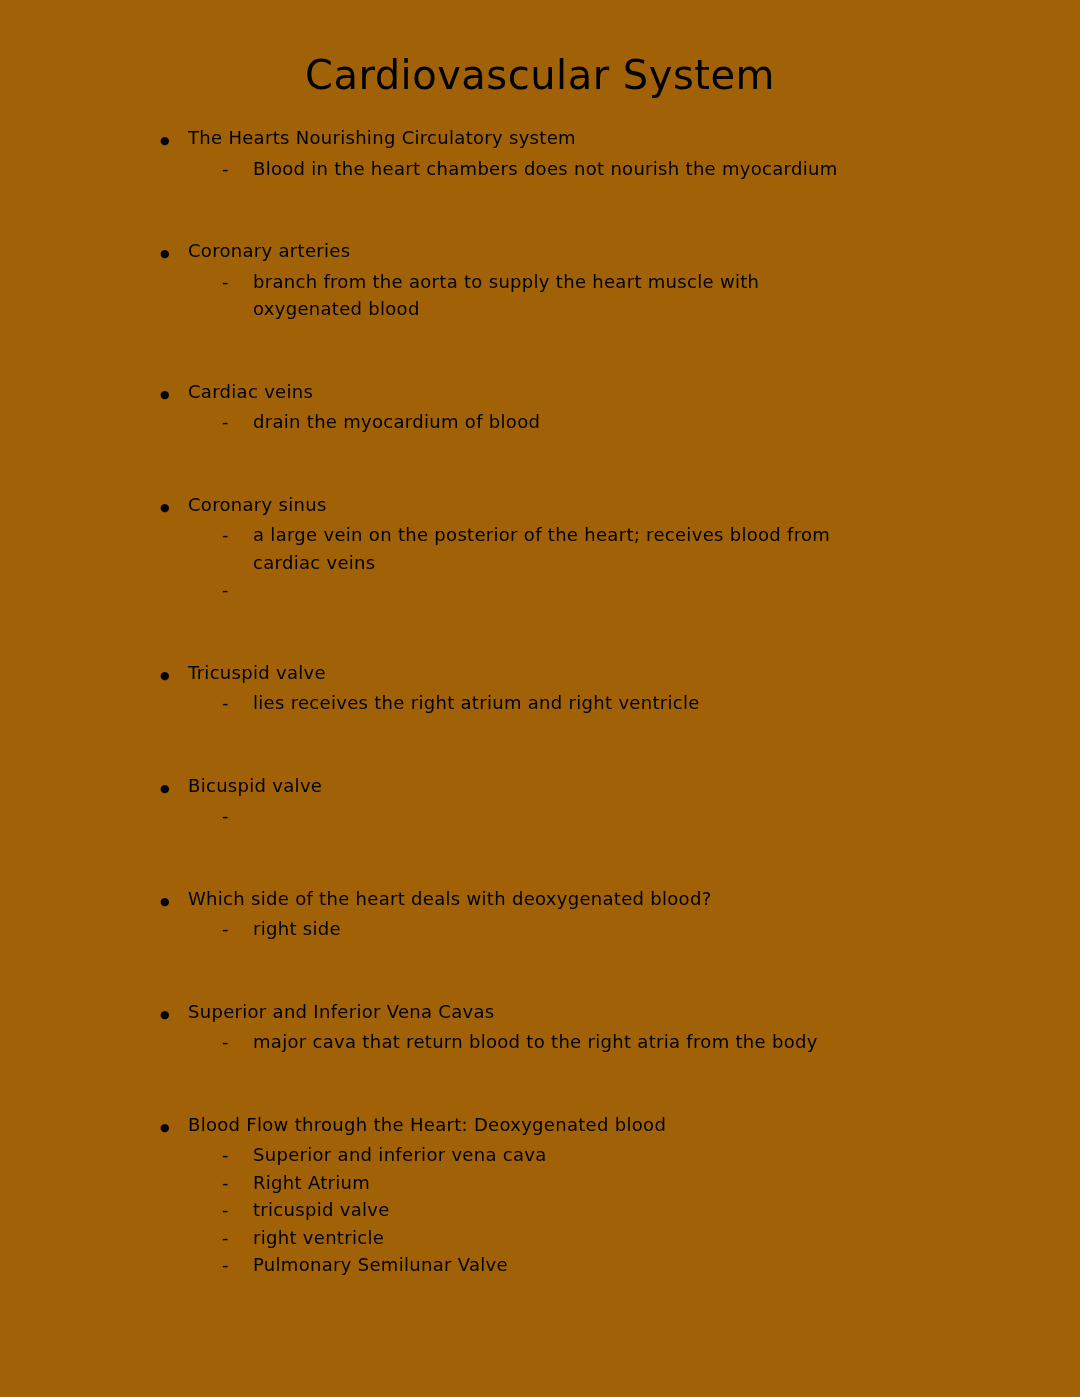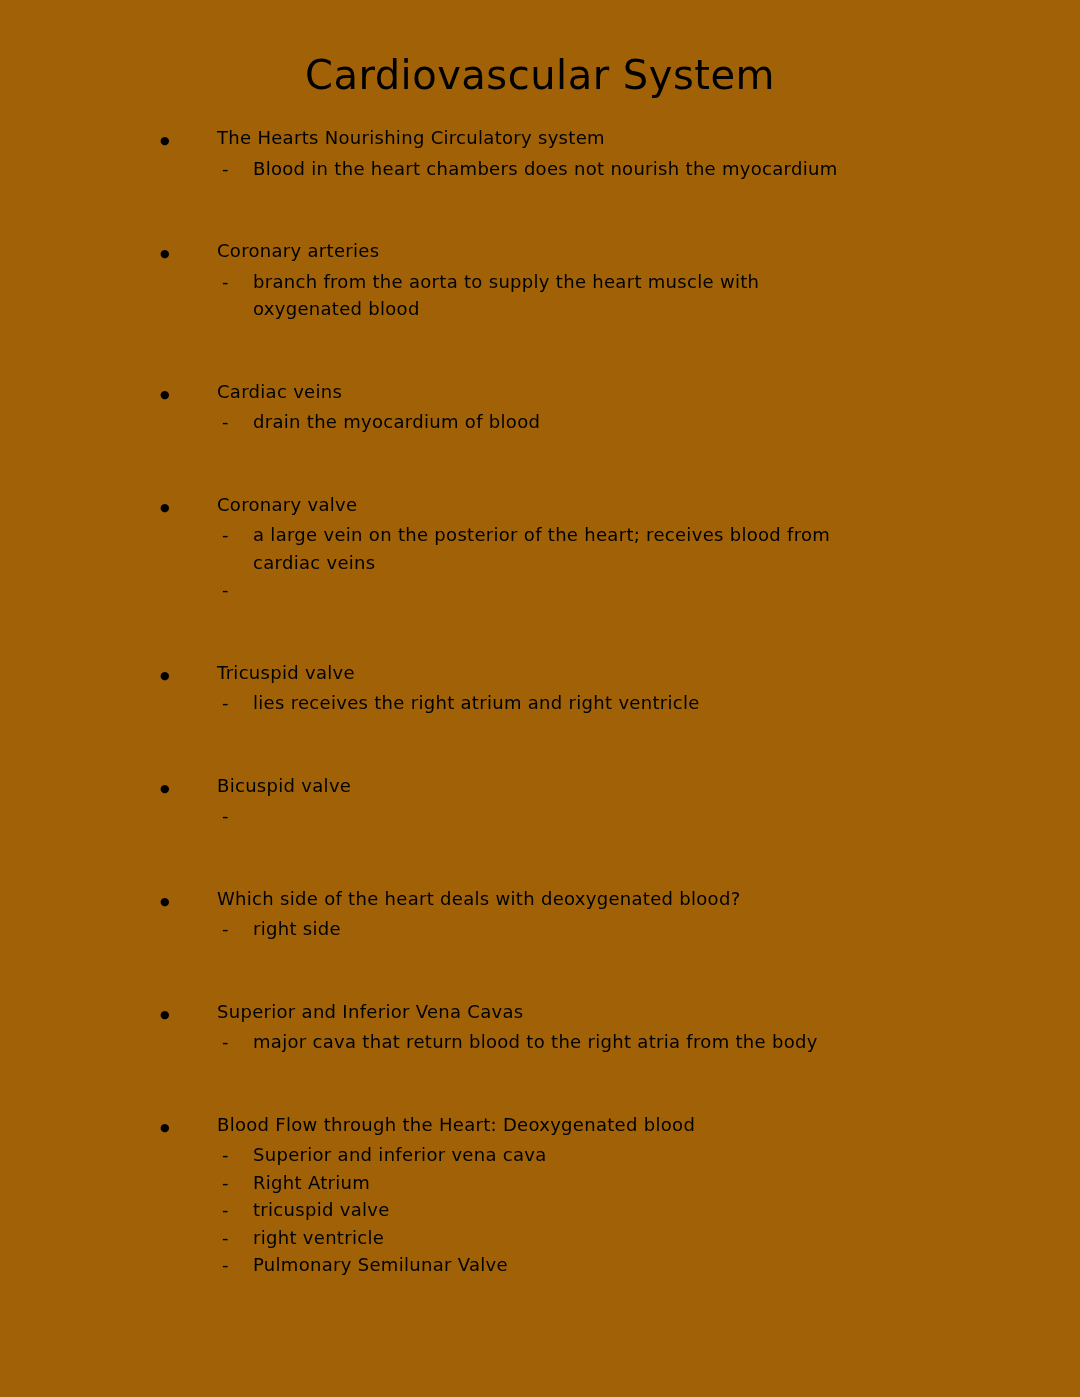--- a/index.html
+++ b/index.html
@@ -38,21 +38,21 @@
   .row.l2 { padding-left: 222px; }
   .m1 {
     flex: 0 0 28px;
     width: 28px;
     font-size: 11px;
   }
   .m2 {
     flex: 0 0 31px;
     width: 31px;
   }
-  .htext { max-width: 800px; margin-left: 29px; }
+  .htext { max-width: 800px; }
   .sub-text { max-width: 700px; }
 </style>
 </head>
 <body>
 
 <div class="doc">
   <h1 class="title">Cardiovascular System</h1>
 
   <div class="content">
 
@@ -92,21 +92,21 @@
         <span class="m2">-</span>
         <div class="sub-text">
           <div>drain the myocardium of blood</div>
         </div>
       </div>
     </section>
 
     <section>
       <div class="row l1">
         <span class="m1">●</span>
-        <div class="htext">Coronary valve</div>
+        <div class="htext">Coronary sinus</div>
       </div>
       <div class="row l2">
         <span class="m2">-</span>
         <div class="sub-text">
           <div>a large vein on the posterior of the heart; receives blood from</div>
           <div>cardiac veins</div>
         </div>
       </div>
       <div class="row l2">
         <span class="m2">-</span>

